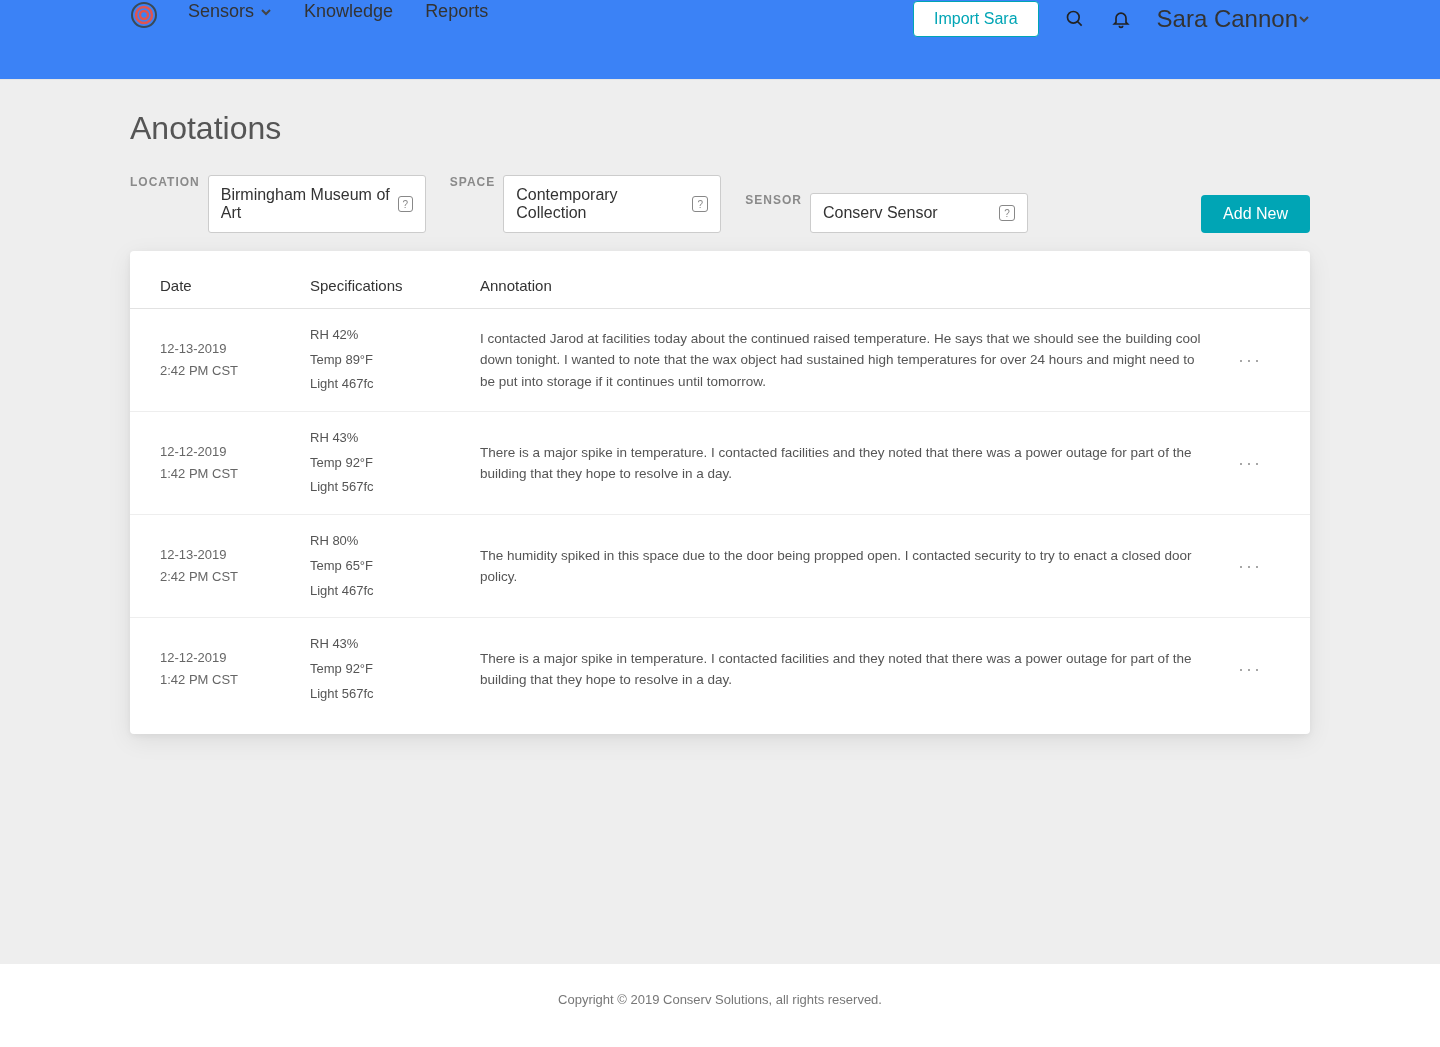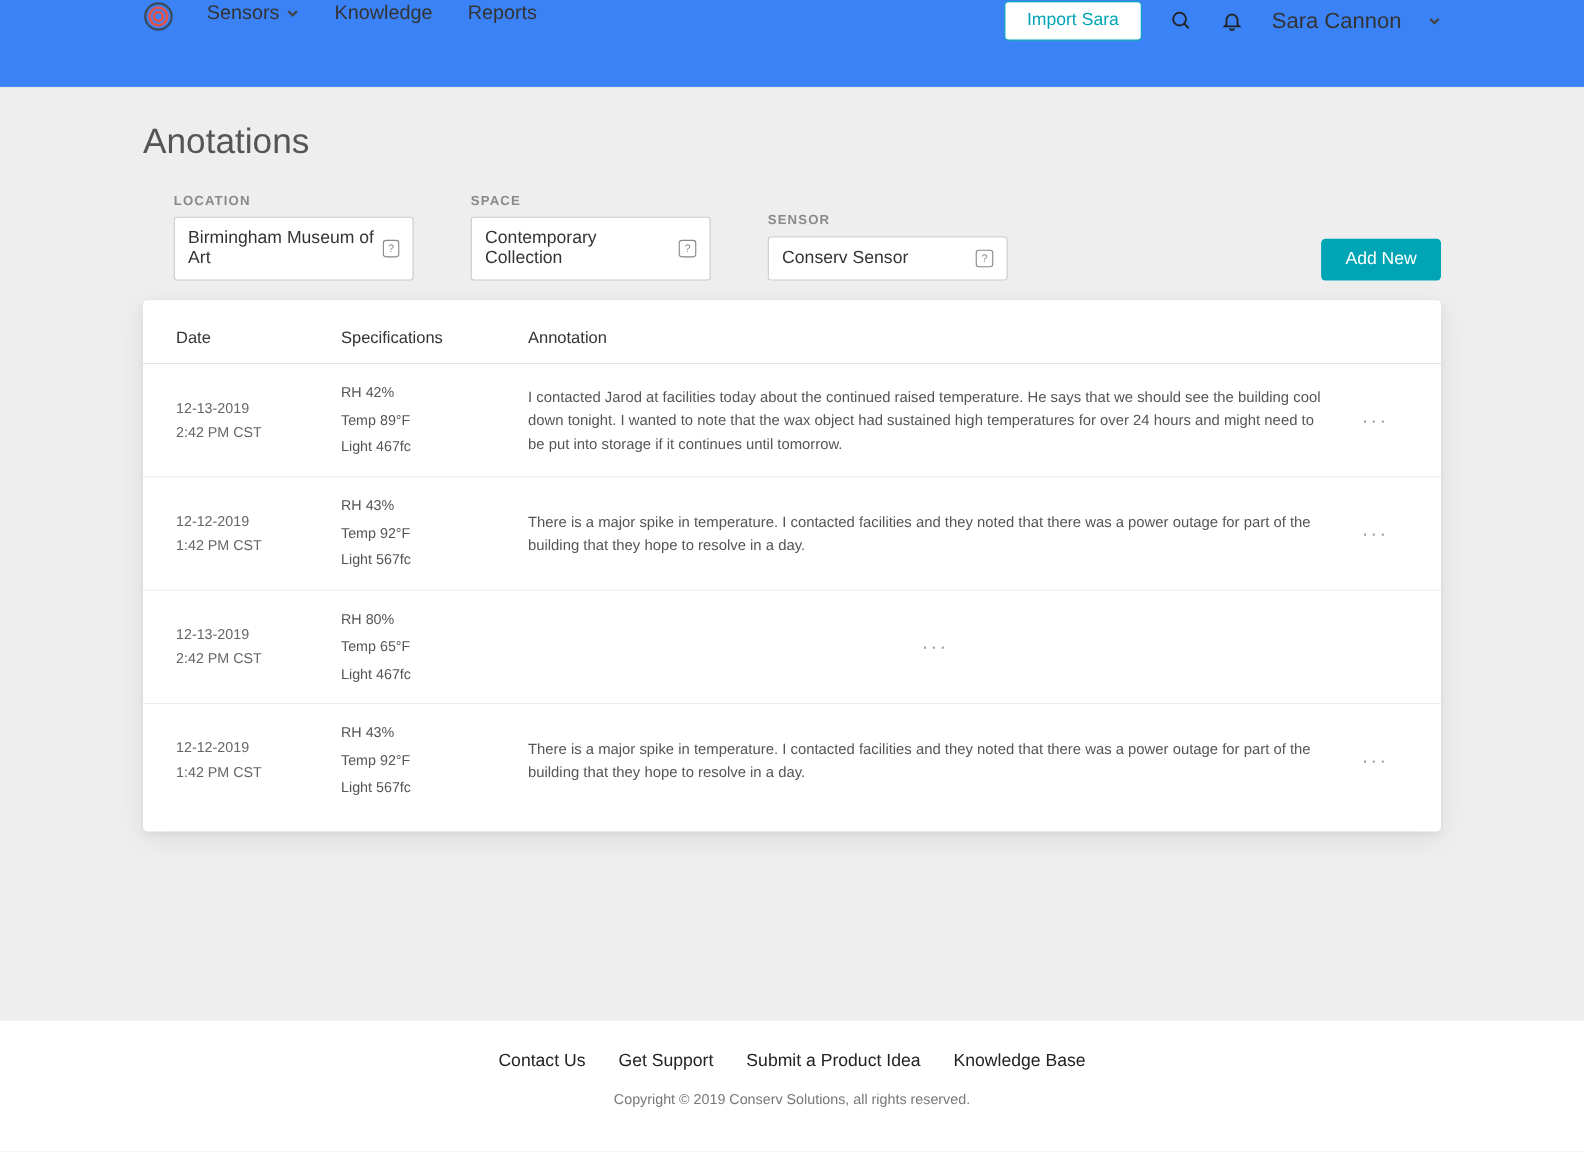--- a/index.html
+++ b/index.html
@@ -37,26 +37,26 @@
   .btn-outline-teal {
     border: 1px solid #00a5b5;
     color: #00a5b5;
     background: #fff;
     padding: 8px 20px;
     border-radius: 4px;
     font-size: 16px;
     cursor: pointer;
   }
   .icon-btn { cursor: pointer; display:flex; align-items:center; }
-  .user-menu { display:flex; align-items:center; gap:24px; font-size:20px; color:#333; cursor:pointer;}
+  .user-menu { display:flex; align-items:center; gap:0; font-size:24px; color:#333; cursor:pointer;}
   
   main.content { flex:1; padding: 30px 130px 60px; }
   h1.page-title { font-size: 32px; font-weight: 400; color:#555; margin-bottom: 28px; }
   .filters-row { display:flex; gap:24px; align-items:flex-end; margin-bottom: 18px; }
-  .filter-group { display:flex; flex-direction:column; gap:8px;margin-left:28px; }
+  .filter-group { display:flex; flex-direction:row; gap:8px; }
   .filter-label { font-size:12px; letter-spacing:1px; color:#8a8a8a; font-weight:600;}
   .select-box {
     width: 218px;
     background:#fff;
     border:1px solid #ccc;
     border-radius:3px;
     padding: 10px 12px;
     font-size:16px;
     color:#333;
     display:flex;
@@ -236,20 +236,21 @@
         <div class="tbl-row">
           <div class="cell-date">
             <div>12-13-2019</div>
             <div>2:42 PM CST</div>
           </div>
           <div class="cell-specs">
             <div>RH 80%</div>
             <div>Temp 65°F</div>
             <div>Light 467fc</div>
           </div>
+          <div class="cell-annot">The humidity spiked in this space due to the door being propped open. I contacted security to try to enact a closed door policy.</div>
           <div class="cell-actions">
             <span class="dots">···</span>
           </div>
         </div>
         <div class="tbl-row">
           <div class="cell-date">
             <div>12-12-2019</div>
             <div>1:42 PM CST</div>
           </div>
           <div class="cell-specs">
@@ -260,20 +261,14 @@
           <div class="cell-annot">There is a major spike in temperature. I contacted facilities and they noted that there was a power outage for part of the building that they hope to resolve in a day.</div>
           <div class="cell-actions">
             <span class="dots">···</span>
           </div>
         </div>
       </div>
   </div>
 </main>
 
 <footer class="site-footer">
-  <div class="footer-links">
-    <span class="footer-link">Contact Us</span>
-    <span class="footer-link">Get Support</span>
-    <span class="footer-link">Submit a Product Idea</span>
-    <span class="footer-link">Knowledge Base</span>
-  </div>
   <div class="copyright">Copyright © 2019 Conserv Solutions, all rights reserved.</div>
 </footer>
 
 </body></html>

